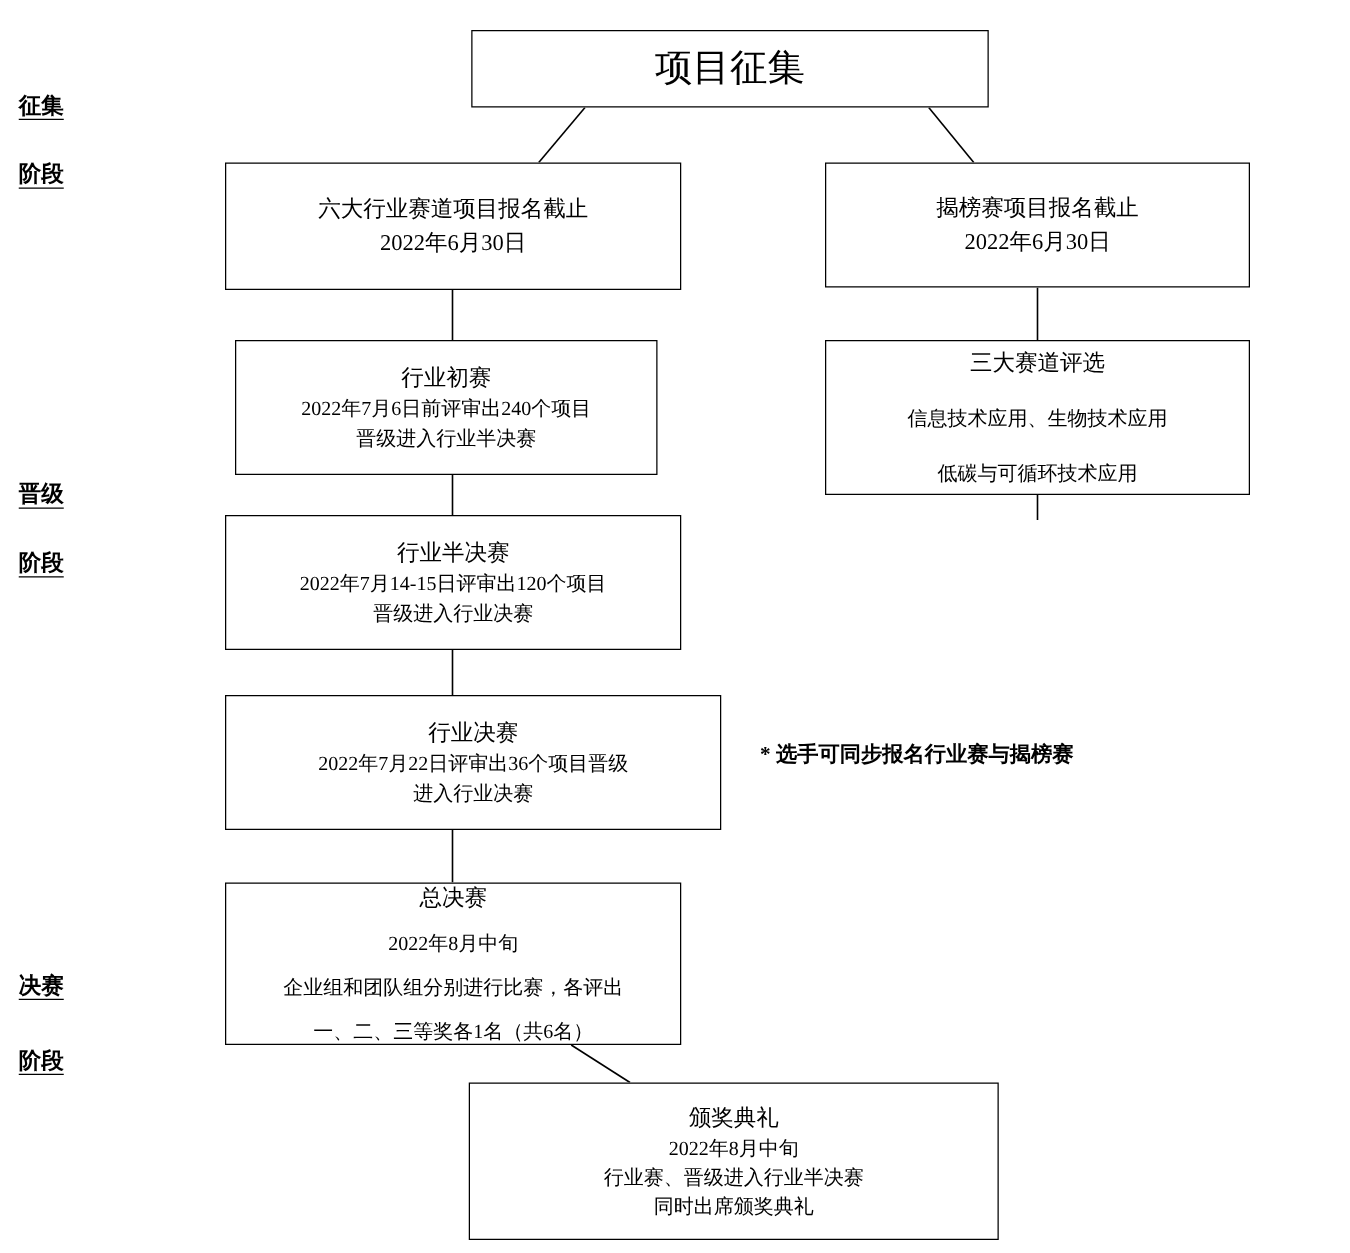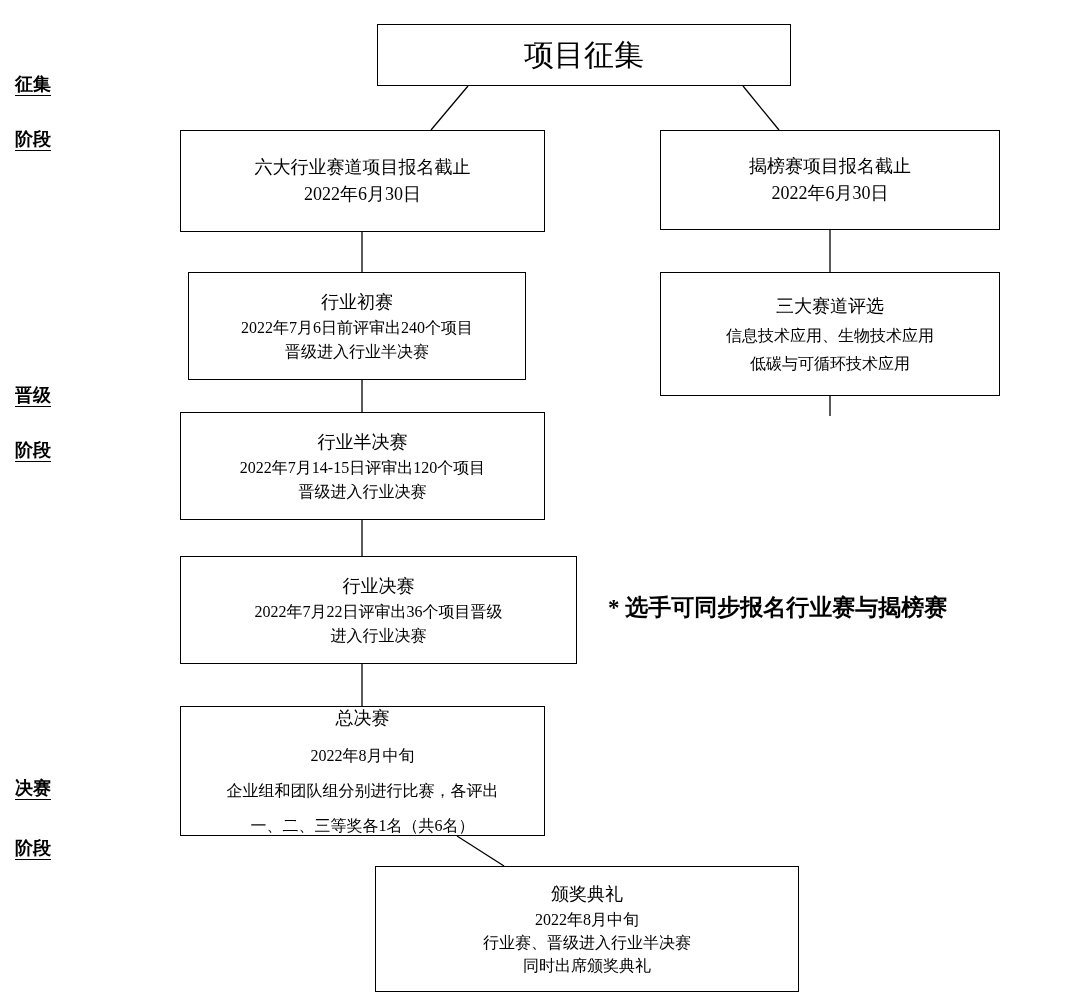--- a/index.html
+++ b/index.html
@@ -15,37 +15,37 @@
   }
   .box {
     position: absolute;
     border: 1.5px solid #000000;
     background: #ffffff;
     display: flex;
     flex-direction: column;
     align-items: center;
     justify-content: center;
     text-align: center;
-    padding: 20px 8px;
+    padding: 4px 8px;
   }
   .box-title { font-size: 18px; line-height: 1.5; white-space: nowrap; }
   .box-title-lg { font-size: 30px; line-height: 1.4; white-space: nowrap; }
   .box-detail { font-size: 16px; line-height: 1.45; white-space: nowrap; }
   .phase-label {
     position: absolute;
     left: 15px;
     font-size: 18px;
     font-weight: bold;
     text-decoration: underline;
     text-underline-offset: 5px;
     white-space: nowrap;
   }
   .note {
     position: absolute;
-    font-size: 23px;
+    font-size: 17px;
     font-weight: bold;
     white-space: nowrap;
   }
   svg.connectors {
     position: absolute;
     left: 0;
     top: 0;
     width: 1080px;
     height: 1002px;
     pointer-events: none;

